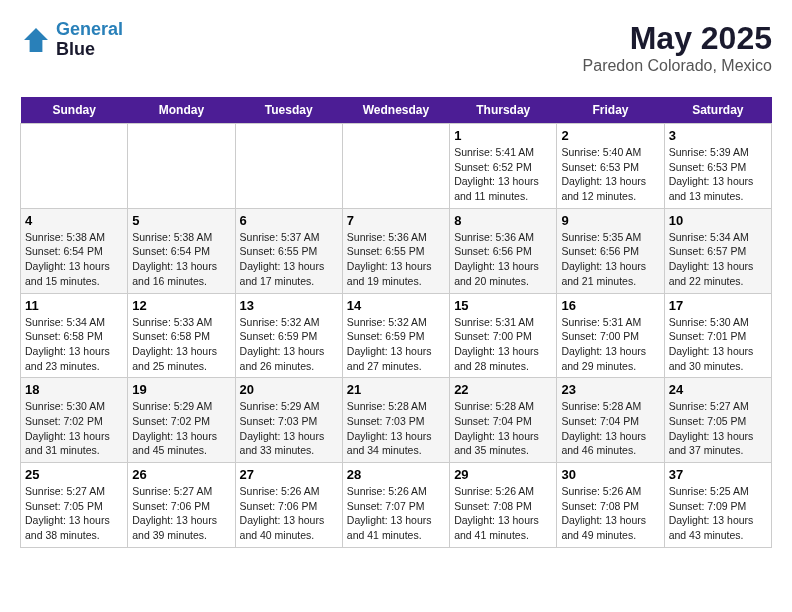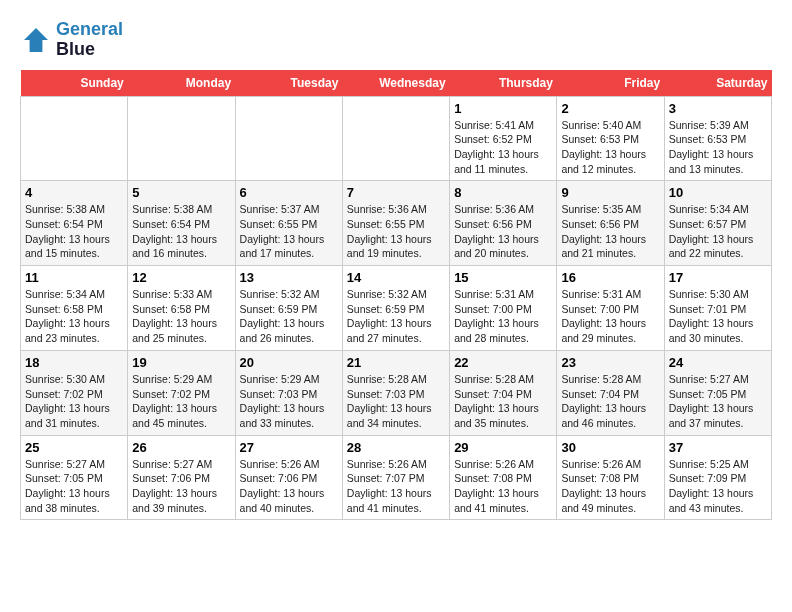--- a/index.html
+++ b/index.html
@@ -7,21 +7,21 @@
       font-family: Arial, sans-serif;
       background: #fff;
       width: 792px;
       min-height: 612px;
       padding: 20px;
     }
     .header {
       display: flex;
       justify-content: space-between;
       align-items: flex-start;
-      margin-bottom: 10px;
+      margin-bottom: 22px;
     }
     .logo {
       display: flex;
       align-items: center;
       gap: 4px;
     }
     .logo-text {
       font-size: 18px;
       font-weight: bold;
       color: #1a1a2e;
@@ -45,24 +45,24 @@
     .subtitle {
       font-size: 16px;
       color: #555;
     }
     table {
       width: 100%;
       border-collapse: collapse;
       font-size: 11px;
     }
     thead tr th {
-      background: #ef4444;
+      background: #4c1d95;
       color: #fff;
       padding: 6px 4px;
-      text-align: right;
+      text-align: center;
       font-size: 12px;
       font-weight: bold;
     }
     tbody tr td {
       border: 1px solid #ccc;
       padding: 4px;
       vertical-align: top;
       min-height: 70px;
       width: calc(100% / 7);
     }
@@ -93,20 +93,24 @@
 <div class="header">
   <div class="logo">
     <svg class="logo-icon" viewBox="0 0 40 40">
       <polygon points="20,5 35,20 28,20 28,35 12,35 12,20 5,20" fill="#2980b9"></polygon>
     </svg>
     <div class="logo-text">
       <div><span>General</span></div>
       <div>Blue</div>
     </div>
   </div>
+  <div class="title-block">
+    <div class="main-title">May 2025</div>
+    <div class="subtitle">Paredon Colorado, Mexico</div>
+  </div>
 </div>
 
 <table>
   <thead>
     <tr id="weekday-header">
         <th>Sunday</th>
         <th>Monday</th>
         <th>Tuesday</th>
         <th>Wednesday</th>
         <th>Thursday</th>

